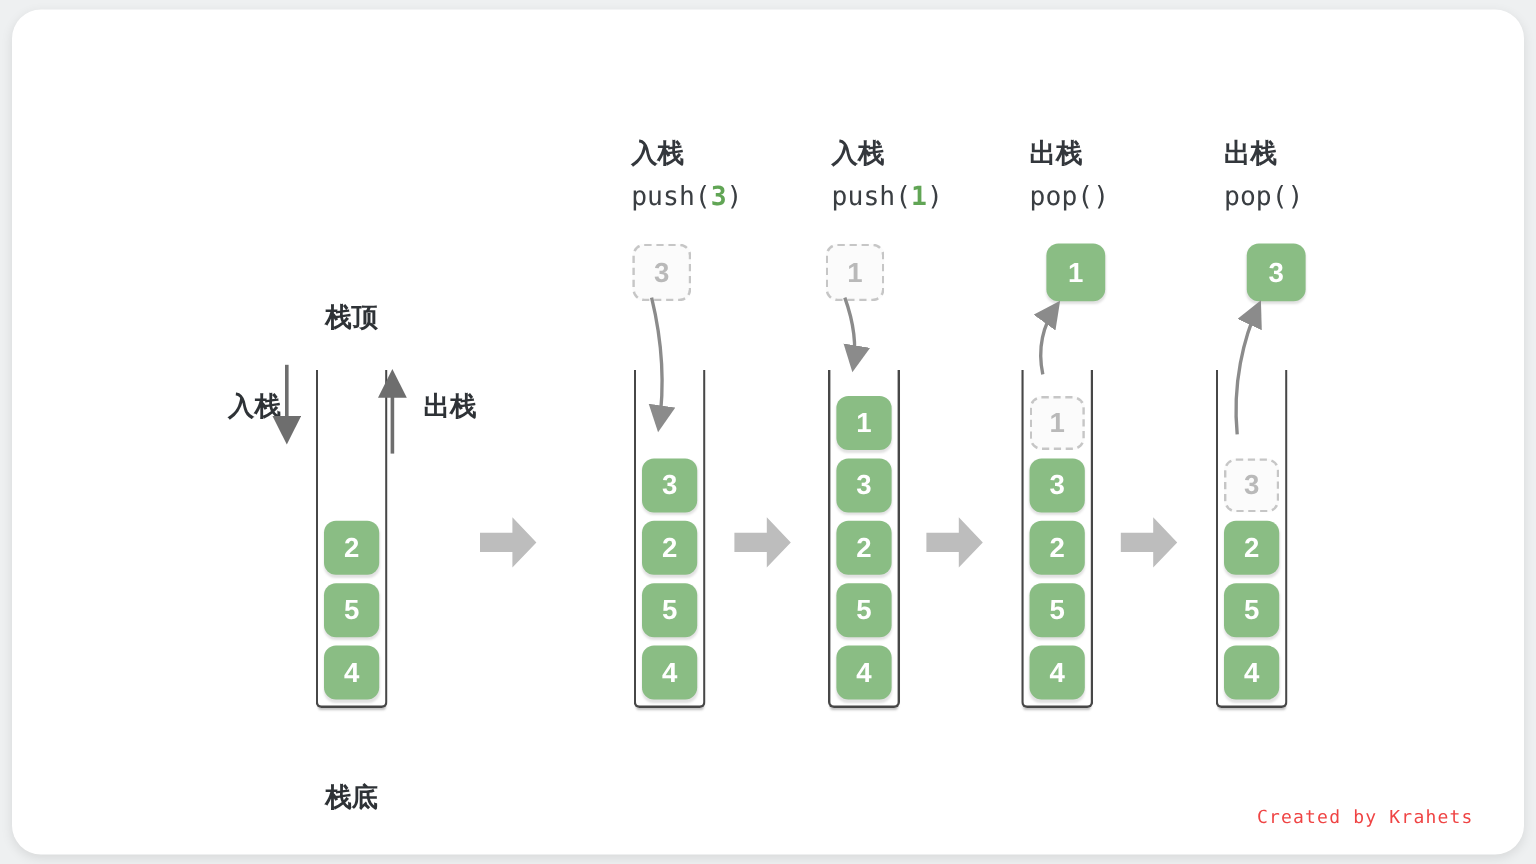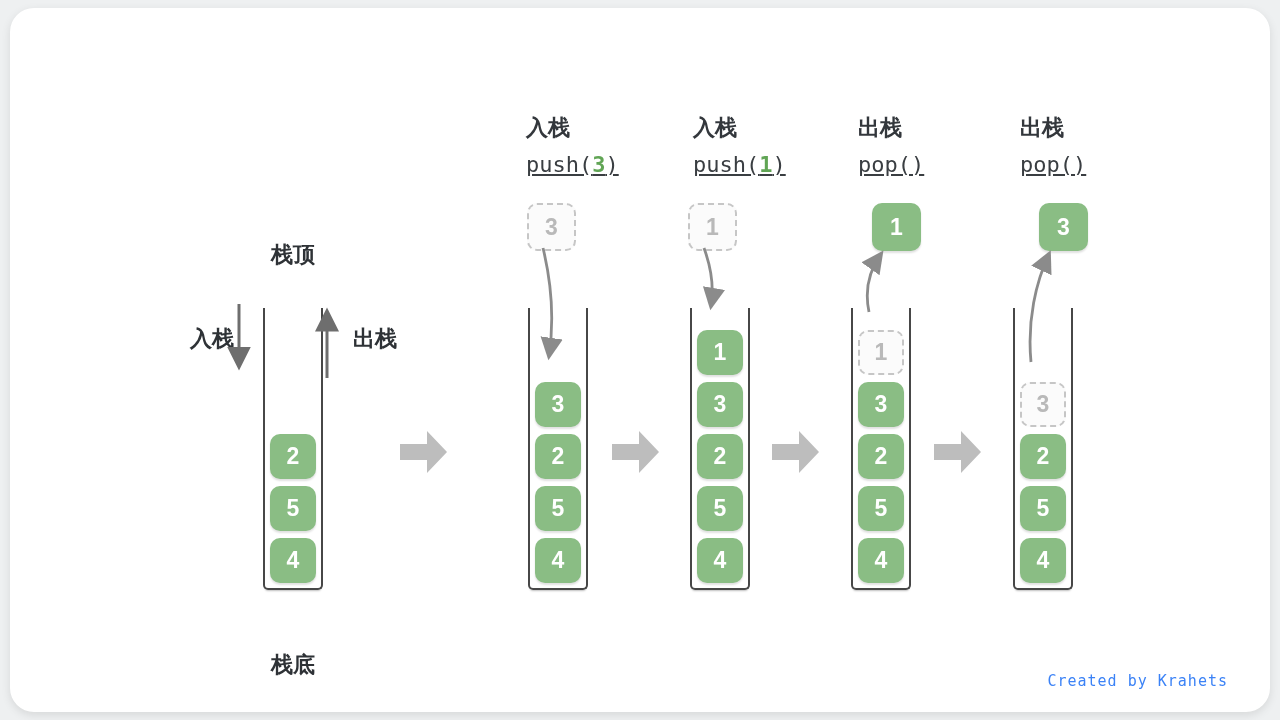--- a/index.html
+++ b/index.html
@@ -25,21 +25,21 @@
   .title-box span {
     font-family:"DejaVu Sans Mono", monospace;
     font-size:27px; font-weight:bold; color:#3a3e42; letter-spacing:1px;
   }
 
   
   .op { position:absolute; top:104px; }
   .op-name { font-size:22px; font-weight:bold; color:#33373c; height:32px; line-height:32px; }
   .op-code {
     font-family:"DejaVu Sans Mono", monospace;
-    font-size:22px; color:#3a3e42; margin-top:6px; height:30px; line-height:30px;text-decoration:underline;
+    font-size:22px; color:#3a3e42; margin-top:6px; height:30px; line-height:30px;
   }
   .op-code .num { color:#61a555; font-weight:bold; }
 
   
   .zh-label { position:absolute; font-size:22px; font-weight:bold; color:#2e3236; }
   .center60 { width:60px; text-align:center; }
 
   
   .stack {
     position:absolute; top:300px; width:60px; height:282px;
@@ -74,21 +74,21 @@
   .float-box.green  { background:#8abd84; color:#ffffff; box-shadow:0 2px 2px rgba(0,0,0,0.12); }
 
   svg.overlay {
     position:absolute; left:0; top:0; width:1280px; height:720px;
     pointer-events:none;
   }
 
   .watermark {
     position:absolute; right:42px; bottom:22px;
     font-family:"DejaVu Sans Mono", monospace;
-    font-size:15px; color:#3b82f6; letter-spacing:1px;
+    font-size:15px; color:#ef4444; letter-spacing:1px;
   }
 </style>
 </head>
 <body>
 
 <div class="card">
 
 
   <div class="op" style="left:516px">
     <div class="op-name">入栈</div>
@@ -100,21 +100,21 @@
   </div>
   <div class="op" style="left:848px">
     <div class="op-name">出栈</div>
     <div class="op-code"><span>pop(</span><span class="num"></span><span>)</span></div>
   </div>
   <div class="op" style="left:1010px">
     <div class="op-name">出栈</div>
     <div class="op-code"><span>pop(</span><span class="num"></span><span>)</span></div>
   </div>
 
-  <div class="zh-label center60" style="left:253px; top:232px">栈顶</div>
+  <div class="zh-label center60" style="left:253px; top:242px">栈顶</div>
   <div class="zh-label center60" style="left:253px; top:642px">栈底</div>
   <div class="zh-label" style="left:180px; top:316px">入栈</div>
   <div class="zh-label" style="left:343px; top:316px">出栈</div>
 
   <div class="float-box dashed" style="left:517px; top:195px">3</div>
   <div class="float-box dashed" style="left:678px; top:195px">1</div>
   <div class="float-box green" style="left:862px; top:195px">1</div>
   <div class="float-box green" style="left:1029px; top:195px">3</div>
 
   <div class="stack" style="left:253px">

